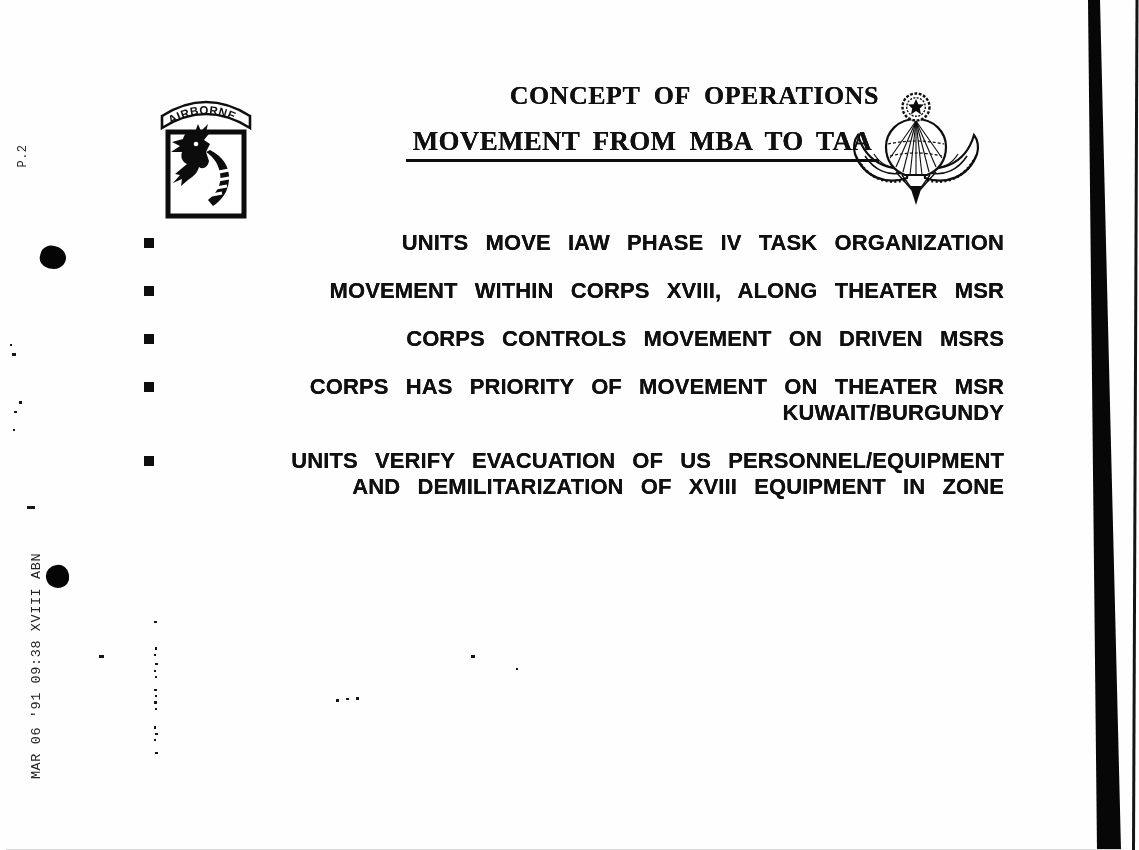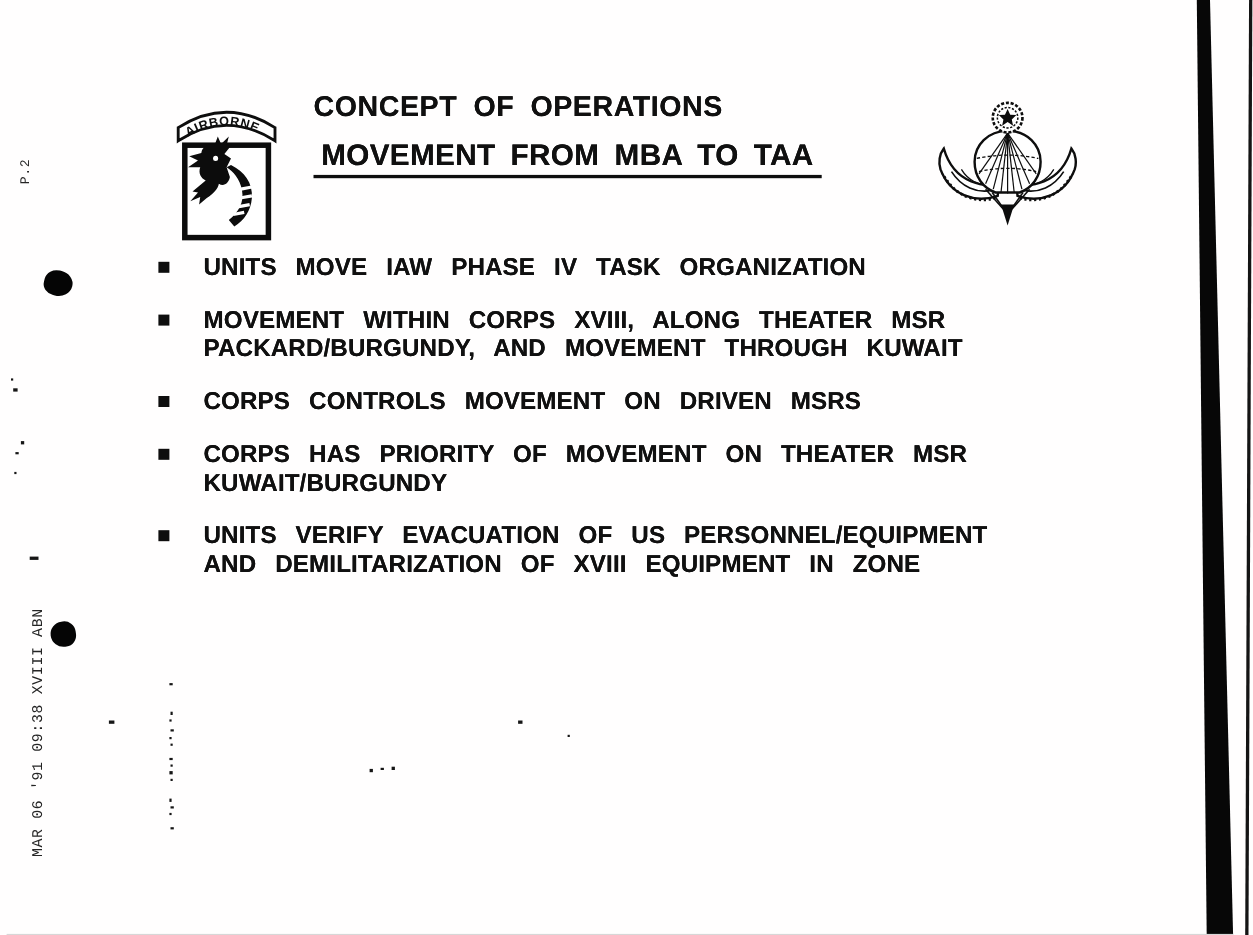--- a/index.html
+++ b/index.html
@@ -1,34 +1,34 @@
 <!DOCTYPE html>
 <html><head>
 <meta charset="utf-8">
 <style>
   html,body{margin:0;padding:0;background:#ffffff;}
   .page{
     position:relative;width:1139px;height:850px;background:#fffefe;
     overflow:hidden;font-family:"Liberation Sans",sans-serif;color:#101010;
   }
   
-  .titles{position:absolute;left:285px;top:82px;width:580px;text-align:left;line-height:1.08;}
+  .titles{position:absolute;left:299px;top:82px;width:580px;text-align:right;line-height:1.08;font-family:Liberation Serif, serif;}
   .title1{font-size:26px;font-weight:bold;letter-spacing:.5px;word-spacing:7px;
           text-shadow:0 0 .4px #101010;white-space:nowrap;}
   .title2{display:inline-block;margin-top:0;font-size:27px;font-weight:bold;letter-spacing:.3px;
           word-spacing:6px;border-bottom:3.5px solid #0e0e0e;padding:0 7px 2px 7px;
           text-shadow:0 0 .4px #101010;white-space:nowrap;}
   
   .bullets{position:absolute;left:144px;top:230px;width:860px;list-style:none;margin:0;padding:0;}
   .bullets li{position:relative;padding-left:41px;font-size:22px;font-weight:bold;
               line-height:26px;word-spacing:11px;letter-spacing:.1px;
               text-shadow:0 0 .4px #101010;}
   .bullets li + li{margin-top:22px;}
   .sq{position:absolute;left:0;top:8px;width:10px;height:10px;background:#0e0e0e;}
-  .bl{display:block;white-space:nowrap;}
+  .bl{display:block;white-space:nowrap;text-align:right;}
   
   .fax, .pmark{
     position:absolute;font-family:"Liberation Mono","DejaVu Sans Mono",monospace;
     color:#242424;white-space:nowrap;transform:translate(-50%,-50%) rotate(-90deg);
   }
   .fax{left:36px;top:666px;font-size:13.5px;letter-spacing:.6px;}
   .pmark{left:23px;top:156px;font-size:12px;letter-spacing:.5px;}
   
   .blob{position:absolute;background:#050505;}
   .speck{position:absolute;background:#161616;}
@@ -112,21 +112,20 @@
 
   <ul class="bullets">
     <li>
       <span class="sq"></span>
       <span class="bl">UNITS MOVE IAW PHASE IV TASK ORGANIZATION</span>
       <span class="bl"></span>
     </li>
     <li>
       <span class="sq"></span>
       <span class="bl">MOVEMENT WITHIN CORPS XVIII, ALONG THEATER MSR</span>
-      <span class="bl">PACKARD/BURGUNDY, AND MOVEMENT THROUGH KUWAIT</span>
     </li>
     <li>
       <span class="sq"></span>
       <span class="bl">CORPS CONTROLS MOVEMENT ON DRIVEN MSRS</span>
       <span class="bl"></span>
     </li>
     <li>
       <span class="sq"></span>
       <span class="bl">CORPS HAS PRIORITY OF MOVEMENT ON THEATER MSR</span>
       <span class="bl">KUWAIT/BURGUNDY</span>

